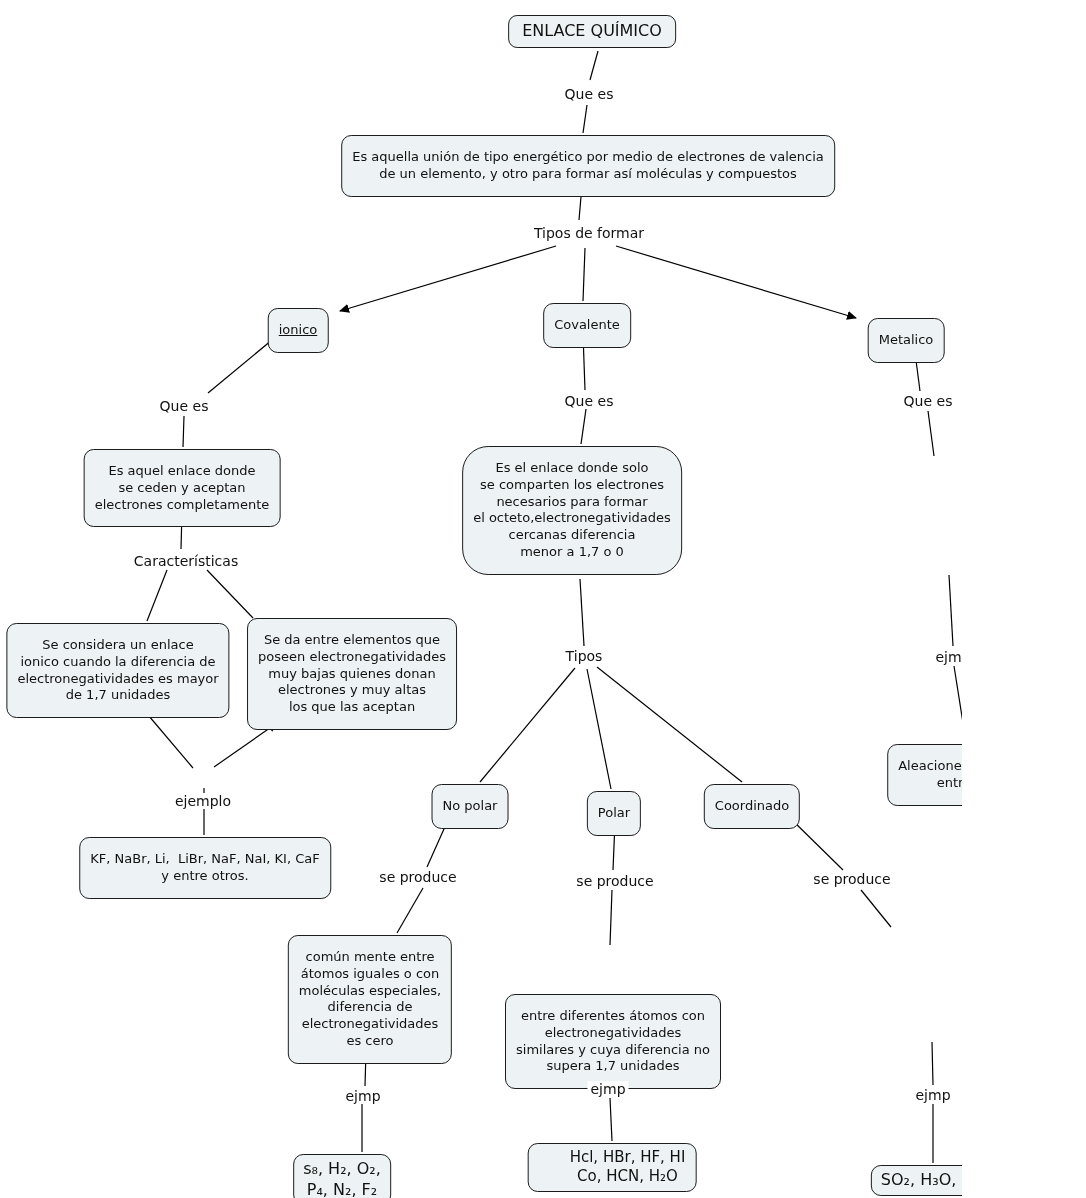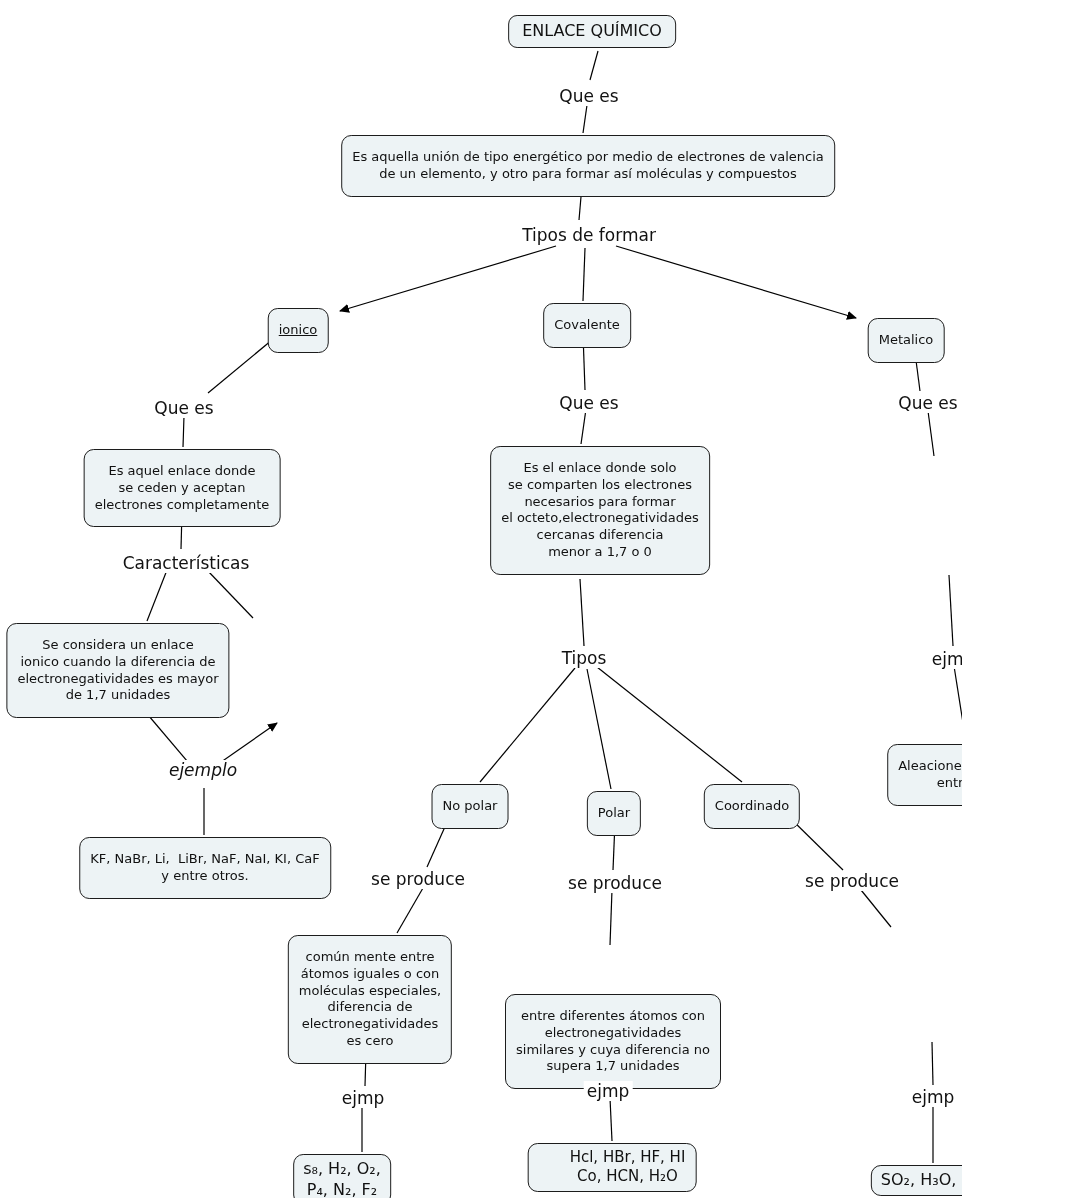--- a/index.html
+++ b/index.html
@@ -15,21 +15,21 @@
     background: #edf3f5; border: 1.5px solid #1c1c1c; border-radius: 10px;
     padding: 13px 10px; text-align: center;
     white-space: pre-wrap; font-size: 13px; line-height: 1.29;
     width: max-content; max-width: 580px; box-sizing: border-box;
   }
   .node.title { font-size: 16px; border-radius: 9px; padding: 5px 13px; border-width: 1.7px; }
   .node.big  { font-size: 16px; padding: 4px 9px; }
   .node.mid  { font-size: 15px; padding: 4px 10px; }
   .lbl {
     position: absolute; transform: translateX(-50%);
-    font-size: 17px; white-space: nowrap; background: #ffffff; padding: 0 3px;
+    font-size: 14px; white-space: nowrap; background: #ffffff; padding: 0 3px;
   }
 </style>
 </head>
 <body>
 
 <div class="canvas">
 
   <svg class="edges" viewBox="0 0 1086 1198" xmlns="http://www.w3.org/2000/svg">
     <defs>
       <marker id="ah" markerWidth="11" markerHeight="9" refX="9" refY="4.5" orient="auto" markerUnits="userSpaceOnUse">
@@ -83,27 +83,32 @@
   <div class="node" style="left:298px; top:296px;text-decoration:underline;">ionico</div>
   <div class="lbl" style="left:184px; top:386px;">Que es</div>
   <div class="node" style="left:182px; top:437px;">Es aquel enlace donde
 se ceden y aceptan
 electrones completamente</div>
   <div class="lbl" style="left:186px; top:541px;">Características</div>
   <div class="node" style="left:118px; top:611px;">Se considera un enlace
 ionico cuando la diferencia de
 electronegatividades es mayor
 de 1,7 unidades</div>
-  <div class="lbl" style="left:203px; top:748px;font-style:italic;">ejemplo</div>
+  <div class="node" style="left:352px; top:606px;">Se da entre elementos que
+poseen electronegatividades
+muy bajas quienes donan
+electrones y muy altas
+los que las aceptan</div>
+  <div class="lbl" style="left:203px; top:781px;">ejemplo</div>
   <div class="node" style="left:205px; top:825px;">KF, NaBr, Li,  LiBr, NaF, NaI, KI, CaF
 y entre otros.</div>
 
   <div class="node" style="left:587px; top:291px;">Covalente</div>
   <div class="lbl" style="left:589px; top:381px;">Que es</div>
-  <div class="node" style="left:600px; top:434px;">Es el enlace donde solo
+  <div class="node" style="left:572px; top:434px;border-radius:26px;">Es el enlace donde solo
 se comparten los electrones
 necesarios para formar
 el octeto,electronegatividades
 cercanas diferencia
 menor a 1,7 o 0</div>
   <div class="lbl" style="left:584px; top:636px;">Tipos</div>
 
   <div class="node" style="left:470px; top:772px;">No polar</div>
   <div class="node" style="left:614px; top:779px;">Polar</div>
   <div class="node" style="left:752px; top:772px;">Coordinado</div>

